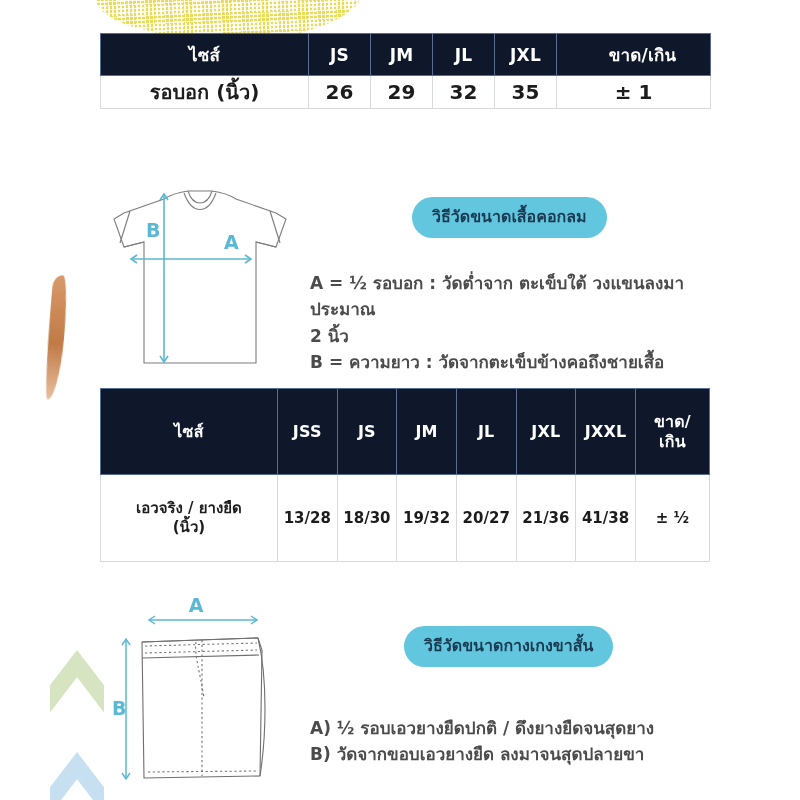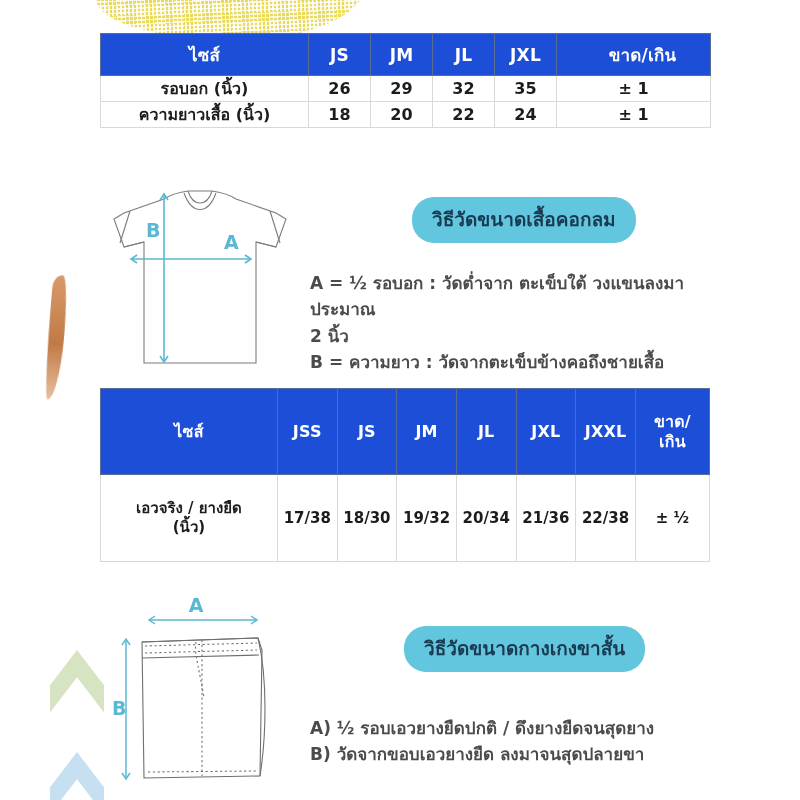--- a/index.html
+++ b/index.html
@@ -62,51 +62,51 @@
   }
   .size-table th,
   .size-table td {
     border: 1px solid #d7d9dd;
     text-align: center;
     vertical-align: middle;
     color: #1c1c1c;
     font-weight: bold;
   }
   .size-table thead th {
-    background: #1d4ed8;
+    background: #0f172a;
     color: #ffffff;
     border-color: #5a6d93;
     letter-spacing: .2px;
   }
 
   
   #table-shirt { left: 100px; top: 33px; width: 610px; }
   #table-shirt thead th { height: 42px; font-size: 17px; }
-  #table-shirt tbody td { height: 24px; font-size: 16px; }
+  #table-shirt tbody td { height: 24px; font-size: 20px; }
   #table-shirt .col-label { width: 208px; }
   #table-shirt .col-size  { width: 62px; }
   #table-shirt .col-tol   { width: 154px; padding-left: 18px; }
 
   
   #table-shorts { left: 100px; top: 388px; width: 610px; }
   #table-shorts thead th { height: 86px; font-size: 16px; line-height: 1.25; }
   #table-shorts tbody td { font-size: 15px; }
   #table-shorts tbody tr.row-tall td { height: 87px; }
   #table-shorts tbody tr.row-short td { height: 47px; }
   #table-shorts .col-label { width: 172px; }
   #table-shorts .col-size  { width: 58px; }
   #table-shorts .col-tol   { width: 72px; }
   .cell-two-line { line-height: 1.3; }
 
   
   .pill {
     position: absolute;
     background: #61c6de;
     color: #1a3a52;
-    font-size: 19px;
+    font-size: 16px;
     font-weight: bold;
     padding: 7px 20px 9px 20px;
     border-radius: 22px;
     white-space: nowrap;
   }
   #heading-shirt  { left: 412px; top: 197px; }
   #heading-shorts { left: 404px; top: 626px; }
 
   
   .desc {
@@ -151,28 +151,20 @@
       <th class="col-tol">ขาด/เกิน</th>
     </tr>
   </thead>
   <tbody>
     <tr>
       <td>รอบอก (นิ้ว)</td>
       <td>26</td>
       <td>29</td>
       <td>32</td>
       <td>35</td>
-      <td>± 1</td>
-    </tr>
-    <tr>
-      <td>ความยาวเสื้อ (นิ้ว)</td>
-      <td>18</td>
-      <td>20</td>
-      <td>22</td>
-      <td>24</td>
       <td>± 1</td>
     </tr>
   </tbody>
 </table>
 
 <div class="diagram" id="diagram-shirt">
   <svg width="240" height="190" viewBox="0 0 240 190">
     <g fill="none" stroke="#7d7d7d" stroke-width="1.1">
       <path d="M84 14 C92 9 100 7 108 6 L132 6 C140 7 148 9 156 14
                L196 28 L206 34 L196 62 L176 57 L176 178 L64 178 L64 57 L44 62 L34 34 L44 28 Z"></path>
@@ -214,26 +206,26 @@
       <th class="col-size">JXL</th>
       <th class="col-size">JXXL</th>
       <th class="col-tol cell-two-line" style="white-space:pre-line">ขาด/
 เกิน</th>
     </tr>
   </thead>
   <tbody>
     <tr class="row-tall">
       <td class="cell-two-line" style="white-space:pre-line">เอวจริง / ยางยืด
 (นิ้ว)</td>
-      <td>17/38</td>
+      <td>13/28</td>
       <td>18/30</td>
       <td>19/32</td>
-      <td>20/34</td>
+      <td>20/27</td>
       <td>21/36</td>
-      <td>22/38</td>
+      <td>41/38</td>
       <td>± ½</td>
     </tr>
   </tbody>
 </table>
 
 <div class="diagram" id="diagram-shorts">
   <svg width="200" height="195" viewBox="0 0 200 195">
     <g fill="none" stroke="#6f6f6f" stroke-width="1.1">
       <path d="M32 44 L148 40 L152 52 L150 178 L34 180 Z"></path>
       <line x1="32" y1="44" x2="148" y2="40"></line>

